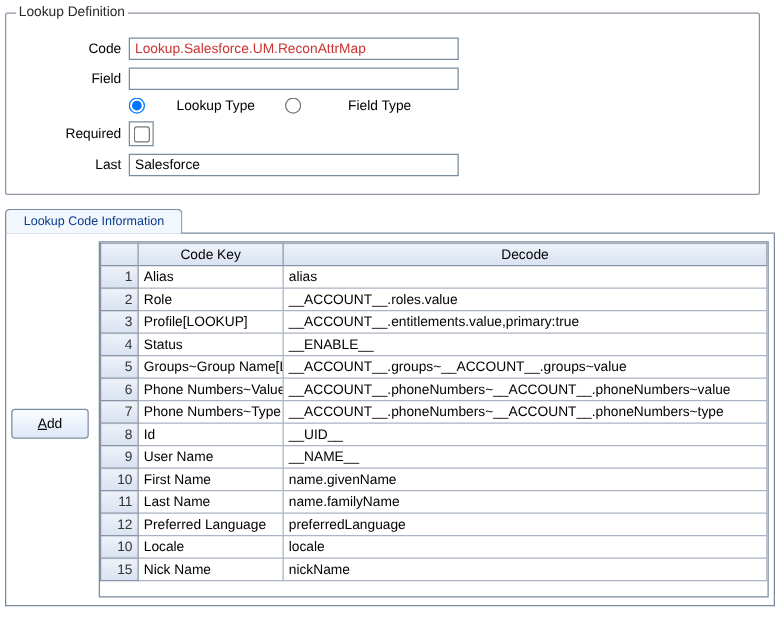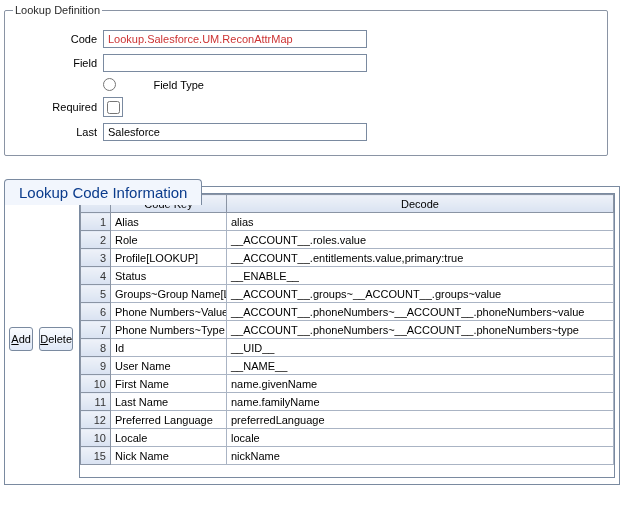--- a/index.html
+++ b/index.html
@@ -13,21 +13,21 @@
   .text-input.field{width:264px}
   .text-input.group{width:264px}
   .radio-row{margin-left:90px;display:flex;align-items:center;gap:18px}
   .radio-item{display:flex;align-items:center;gap:4px}
   input[type=radio],input[type=checkbox]{width:13px;height:13px;margin:0}
   .req-row{display:flex;align-items:center;margin:6px 0}
   .req-row label{width:84px;text-align:right;margin-right:6px}
   .chk-box{width:18px;height:18px;border:1px solid #7a8aa0;display:inline-flex;align-items:center;justify-content:center;background:#fff}
   .tab-area{margin:6px 4px 0 4px}
   .tab-strip{display:flex;align-items:flex-end;height:24px;border-bottom:1px solid #7a8aa0;position:relative}
-  .tab{border:1px solid #7a8aa0;border-bottom:none;border-radius:4px 4px 0 0;background:linear-gradient(#f4f8fe,#e4eefc);padding:4px 14px 4px 14px;font-size:15px;color:#1a1a1a;position:relative;top:19px}
+  .tab{border:1px solid #7a8aa0;border-bottom:none;border-radius:4px 4px 0 0;background:linear-gradient(#f4f8fe,#e4eefc);padding:4px 14px 4px 14px;font-size:10px;color:#1a1a1a;position:relative;top:1px}
   .tab.active{background:#f2f6fd;color:#0a3b8c;z-index:2}
   .tab-content{border:1px solid #7a8aa0;border-top:none;padding:6px 4px 6px 4px;height:298px;box-sizing:border-box;display:flex;gap:6px;overflow:hidden}
   .btn-col{width:64px;display:flex;flex-direction:row;gap:6px;align-items:center;padding-top:6px}
   .btn{width:60px;height:22px;border:1px solid #7a8aa0;border-radius:3px;background:linear-gradient(#fafcff,#dfe8f7);font-size:11px;cursor:pointer;display:flex;align-items:center;justify-content:center}
   .btn u{text-decoration:underline}
   .grid-wrap{flex:1;border:1px solid #7a8aa0;overflow:hidden;position:relative;background:#fff}
   table.grid{border-collapse:collapse;width:100%;table-layout:fixed}
   table.grid th, table.grid td{border:1px solid #aab4c4;padding:1px 4px;height:15px;font-size:11px;font-weight:normal;text-align:left;white-space:nowrap;overflow:hidden;text-overflow:clip}
   table.grid th{background:linear-gradient(#eef2f9,#d9e2f1);text-align:center;border-color:#8a94a4}
   table.grid td.rownum{background:linear-gradient(#eef2f9,#d9e2f1);text-align:right;color:#333;width:28px;border-color:#8a94a4}
@@ -47,20 +47,24 @@
     <input class="text-input code" type="text" value="Lookup.Salesforce.UM.ReconAttrMap" style="">
   </div>
 
   <div class="form-row">
     <label>Field</label>
     <input class="text-input field" type="text" value="" style="">
   </div>
 
   <div class="form-row radio-row">
     <span class="radio-item">
+      <input type="radio" name="ltype" id="r1" checked="" style="">
+      <label for="r1">Lookup Type</label>
+    </span>
+    <span class="radio-item">
       <input type="radio" name="ltype" id="r2" style="">
       <label for="r2">Field Type</label>
     </span>
   </div>
 
   <div class="req-row">
     <label>Required</label>
     <span class="chk-box">
       <input type="checkbox" style="">
     </span>
@@ -73,23 +77,20 @@
 </fieldset>
 
 <div class="tab-area">
   <div class="tab-strip">
     <div class="tab active">Lookup Code Information</div>
   </div>
   <div class="tab-content">
     <div class="btn-col">
       <div class="btn">
           <span><u>A</u><span>dd</span></span>
-        </div>
-      <div class="btn">
-          <span><u>D</u><span>elete</span></span>
         </div>
     </div>
     <div class="grid-wrap">
       <div class="grid-scroll">
         <table class="grid">
           <colgroup>
               <col class="c-num">
               <col class="c-key">
               <col class="c-dec">
             </colgroup>

